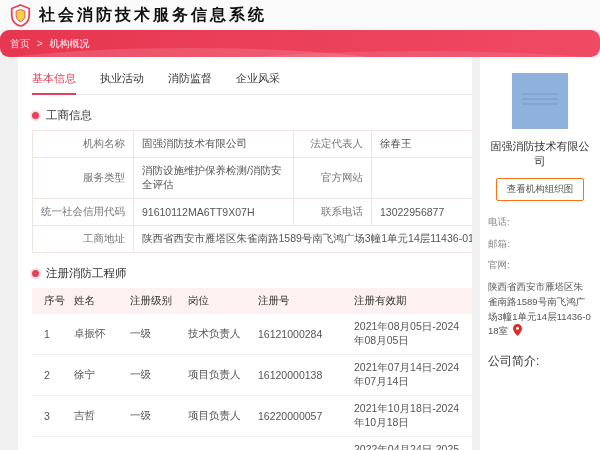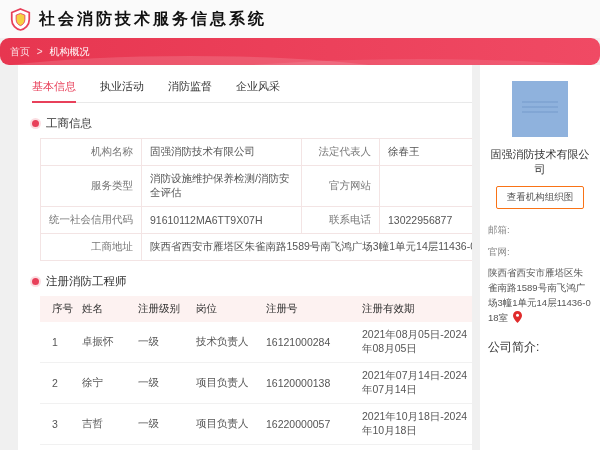--- a/index.html
+++ b/index.html
@@ -1,20 +1,20 @@
 <!DOCTYPE html>
 <html><head>
 <meta charset="utf-8">
 <style>
   * { margin:0; padding:0; box-sizing:border-box; }
   html,body { width:600px; height:450px; overflow:hidden; background:#f0f0f0;
     font-family:"Liberation Sans","DejaVu Sans",sans-serif; }
 
   
-  .app-header { height:38px; background:#fafafa; display:flex; align-items:center; padding-left:10px; }
+  .app-header { height:30px; background:#fafafa; display:flex; align-items:center; padding-left:10px; }
   .logo { width:21px; height:23px; flex:0 0 auto; }
   .app-title { font-size:16px; font-weight:bold; color:#111; margin-left:8px; letter-spacing:3px; }
 
   
   .banner { height:27px; background:linear-gradient(90deg,#e73650,#f04a64); position:relative; overflow:hidden;border-radius:9px; }
   .wave1,.wave2 { position:absolute; background:rgba(255,255,255,0.14); border-radius:50%; }
   .wave1 { width:500px; height:60px; left:-60px; top:18px; }
   .wave2 { width:600px; height:70px; left:120px; top:21px; background:rgba(255,255,255,0.10); }
   .breadcrumb { position:relative; z-index:2; font-size:10px; line-height:27px; padding-left:10px; color:#fff; }
   .crumb-home { color:rgba(255,255,255,0.82); cursor:pointer; }
@@ -29,21 +29,21 @@
   
   .tabs { display:flex; border-bottom:1px solid #e9e9e9; }
   .tab { font-size:11px; color:#333; padding:6px 0 7px 0; margin-right:24px; cursor:pointer; }
   .tab.active { color:#e8405a; border-bottom:2px solid #e8405a; margin-bottom:-1px; }
 
   
   .section-title { display:flex; align-items:center; font-size:11.5px; color:#333; margin:13px 0 7px 0; }
   .dot { width:7px; height:7px; border-radius:50%; background:#e8405a; box-shadow:0 0 0 2px rgba(232,64,90,.18); margin-right:7px; }
 
   
-  table { border-collapse:collapse; width:100%; font-size:10.5px;margin-left:8px; }
+  table { border-collapse:collapse; width:100%; font-size:10.5px; }
   .biz-table td { border:1px solid #f3e4e4; padding:6px 8px; color:#555; }
   .biz-table td.lbl { width:88px; text-align:right; color:#777; white-space:nowrap; }
   .biz-table td.lbl2 { width:78px; text-align:right; color:#777; white-space:nowrap; }
   .biz-table td.val1 { width:160px; }
   .addr-cell { white-space:nowrap; }
 
   
   .list-table th { background:#fdf2f1; font-weight:normal; color:#333; font-size:10.5px; text-align:left; padding:6px 4px; }
   .list-table td { padding:6px 4px; border-bottom:1px solid #f1f1f1; color:#555; }
   .c-no { width:38px; padding-left:12px !important; }
@@ -184,20 +184,24 @@
     </table>
 
   </div>
 
   <div class="side-card">
     <div class="company-logo"></div>
     <div class="company-name">固强消防技术有限公司</div>
     <button class="org-btn">查看机构组织图</button>
 
     <div class="side-field">
+      <span class="f-lbl">电话:</span>
+      <span class="f-val"></span>
+    </div>
+    <div class="side-field">
       <span class="f-lbl">邮箱:</span>
       <span class="f-val"></span>
     </div>
     <div class="side-field">
       <span class="f-lbl">官网:</span>
       <span class="f-val"></span>
     </div>
     <div class="side-field">
       <span class="f-val"><span>陕西省西安市雁塔区朱雀南路1589号南飞鸿广场3幢1单元14层11436-018室</span><span class="pin"><svg width="9" height="12" viewBox="0 0 12 16">
               <path d="M6 0C2.7 0 0 2.7 0 6c0 4.5 6 10 6 10s6-5.5 6-10C12 2.7 9.3 0 6 0z" fill="#e02b2b"></path>

